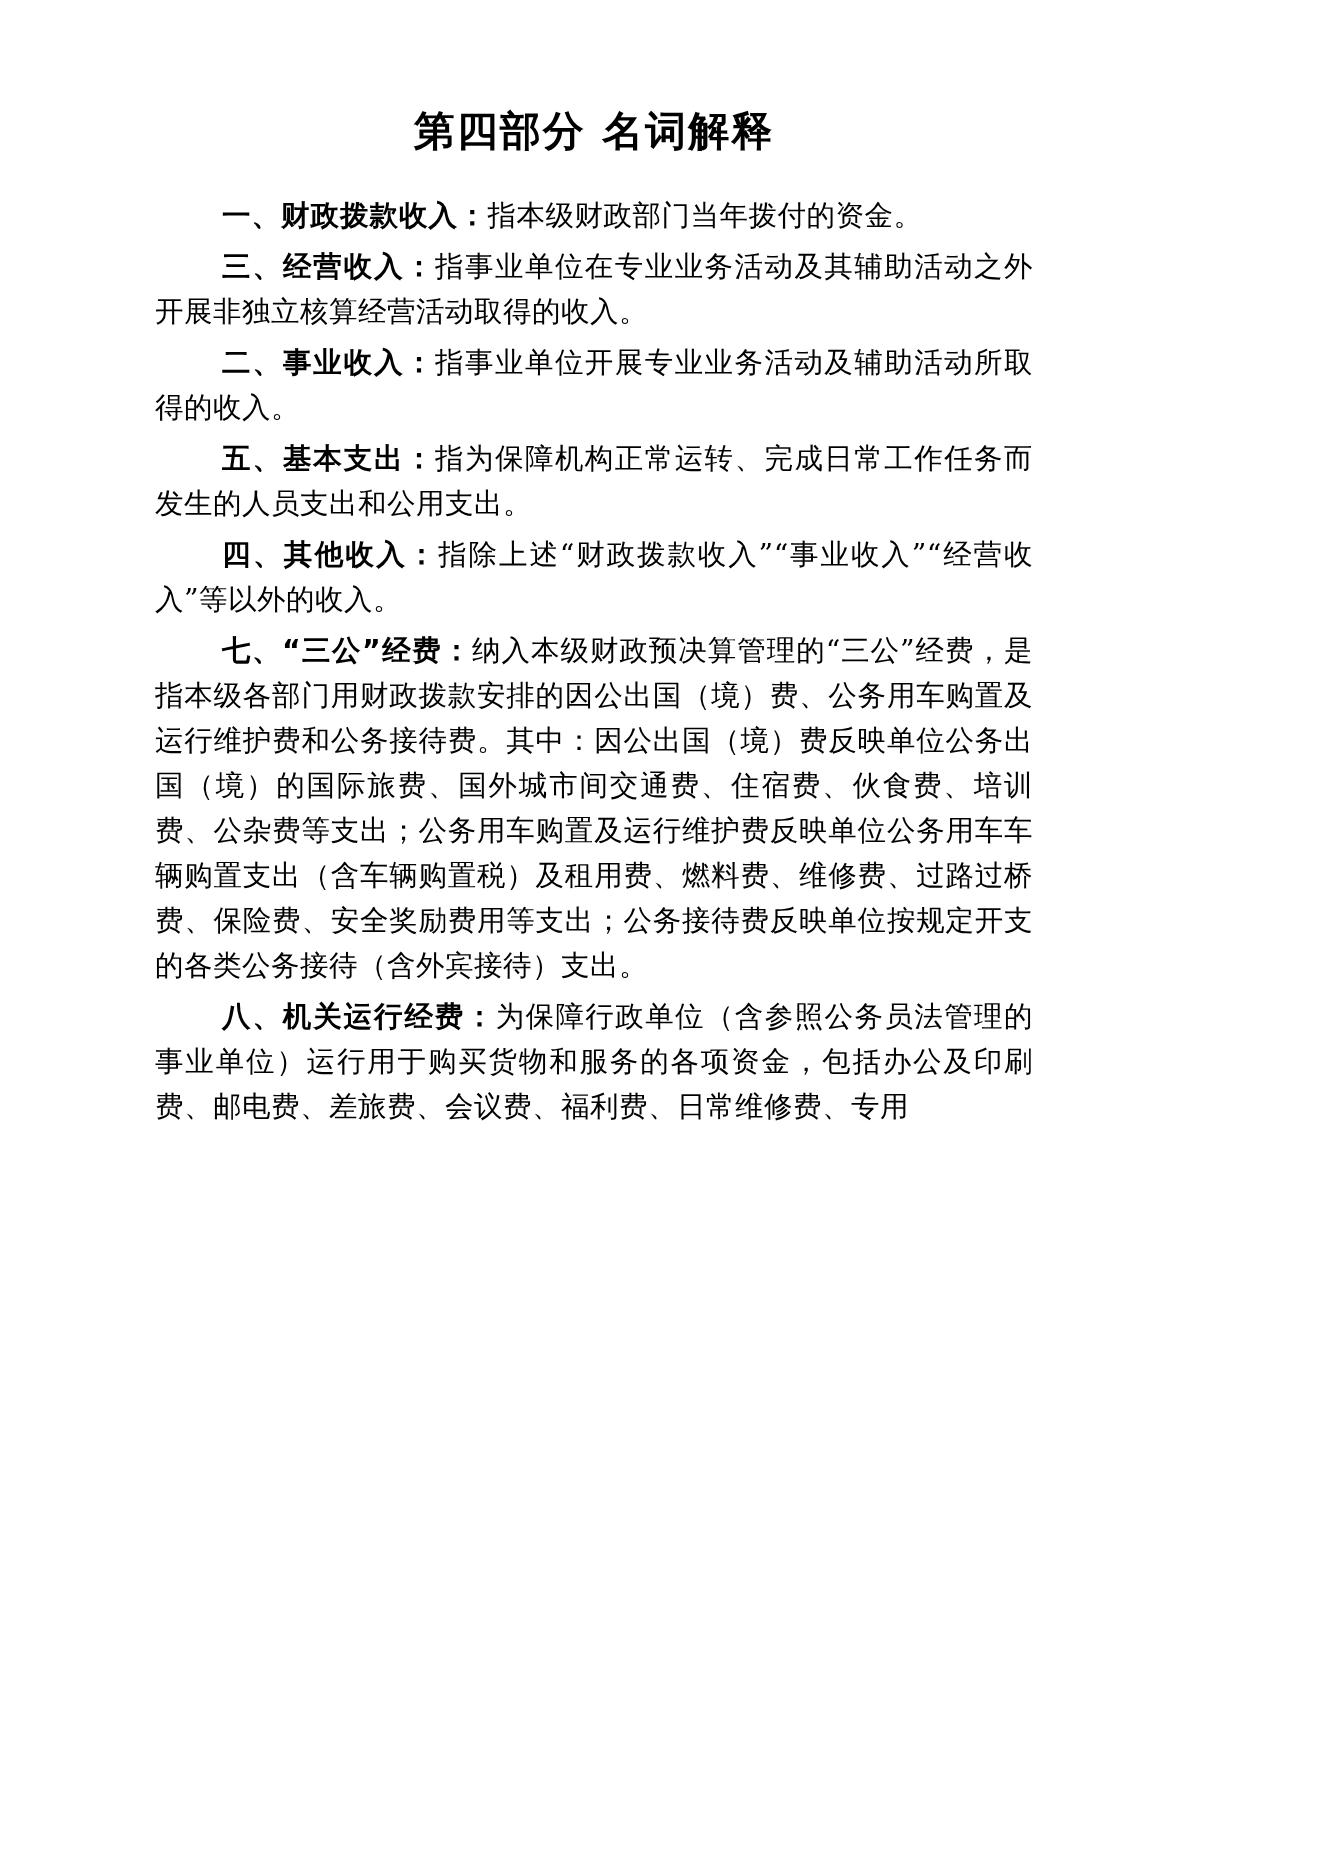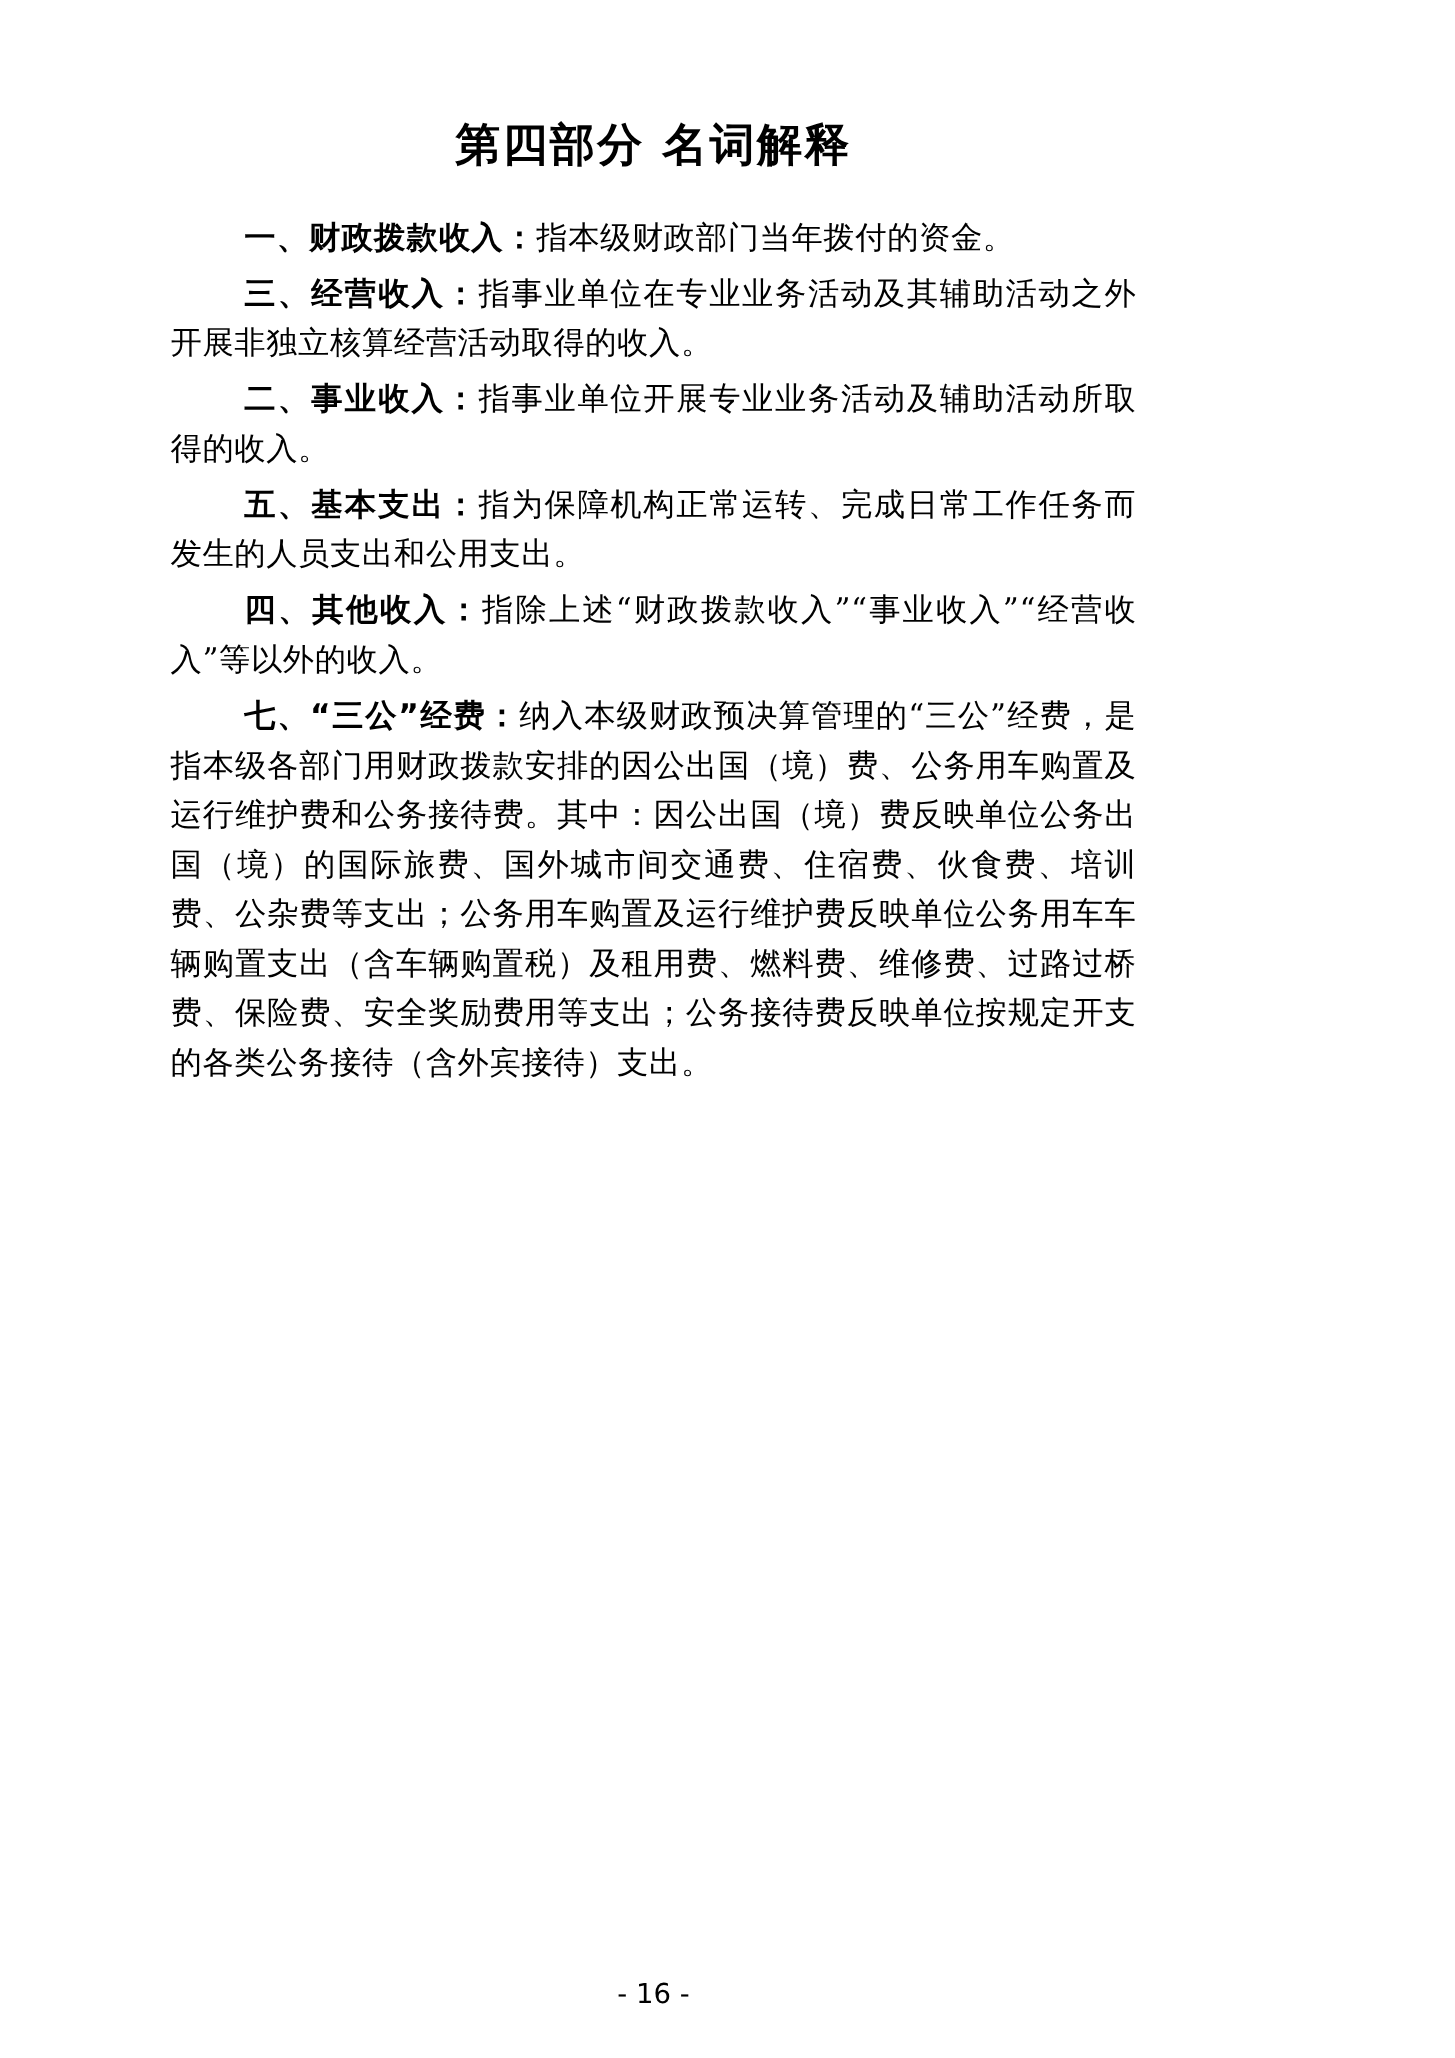--- a/index.html
+++ b/index.html
@@ -72,18 +72,18 @@
 
     <p class="para"><span class="lead">二、事业收入：</span><span>指事业单位开展专业业务活动及辅助活动所取得的收入。</span></p>
 
     <p class="para"><span class="lead">五、基本支出：</span><span>指为保障机构正常运转、完成日常工作任务而发生的人员支出和公用支出。</span></p>
 
     <p class="para"><span class="lead">四、其他收入：</span><span>指除上述“财政拨款收入”“事业收入”“经营收入”等以外的收入。</span></p>
 
 
     <p class="para"><span class="lead">七、“三公”经费：</span><span>纳入本级财政预决算管理的“三公”经费，是指本级各部门用财政拨款安排的因公出国（境）费、公务用车购置及运行维护费和公务接待费。其中：因公出国（境）费反映单位公务出国（境）的国际旅费、国外城市间交通费、住宿费、伙食费、培训费、公杂费等支出；公务用车购置及运行维护费反映单位公务用车车辆购置支出（含车辆购置税）及租用费、燃料费、维修费、过路过桥费、保险费、安全奖励费用等支出；公务接待费反映单位按规定开支的各类公务接待（含外宾接待）支出。</span></p>
 
+    <p class="para"><span class="lead">八、机关运行经费：</span><span>为保障行政单位（含参照公务员法管理的事业单位）运行用于购买货物和服务的各项资金，包括办公及印刷费、邮电费、差旅费、会议费、福利费、日常维修费、专用</span></p>
 
   </div>
 
-  <div class="page-number">- 16 -</div>
 
 </div>
 
 </body></html>

